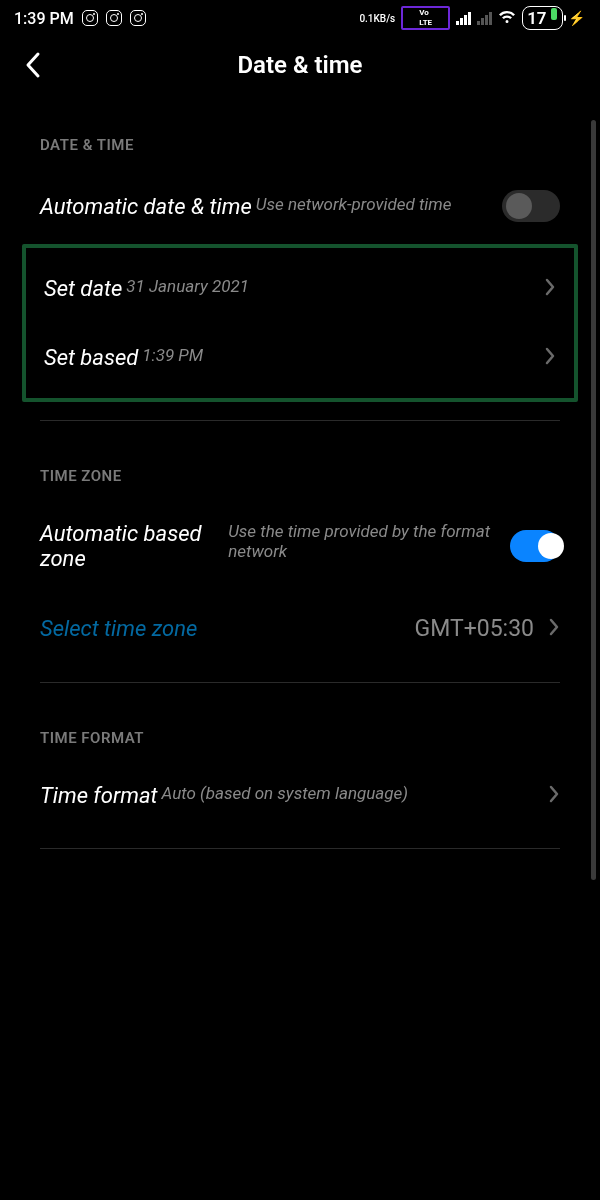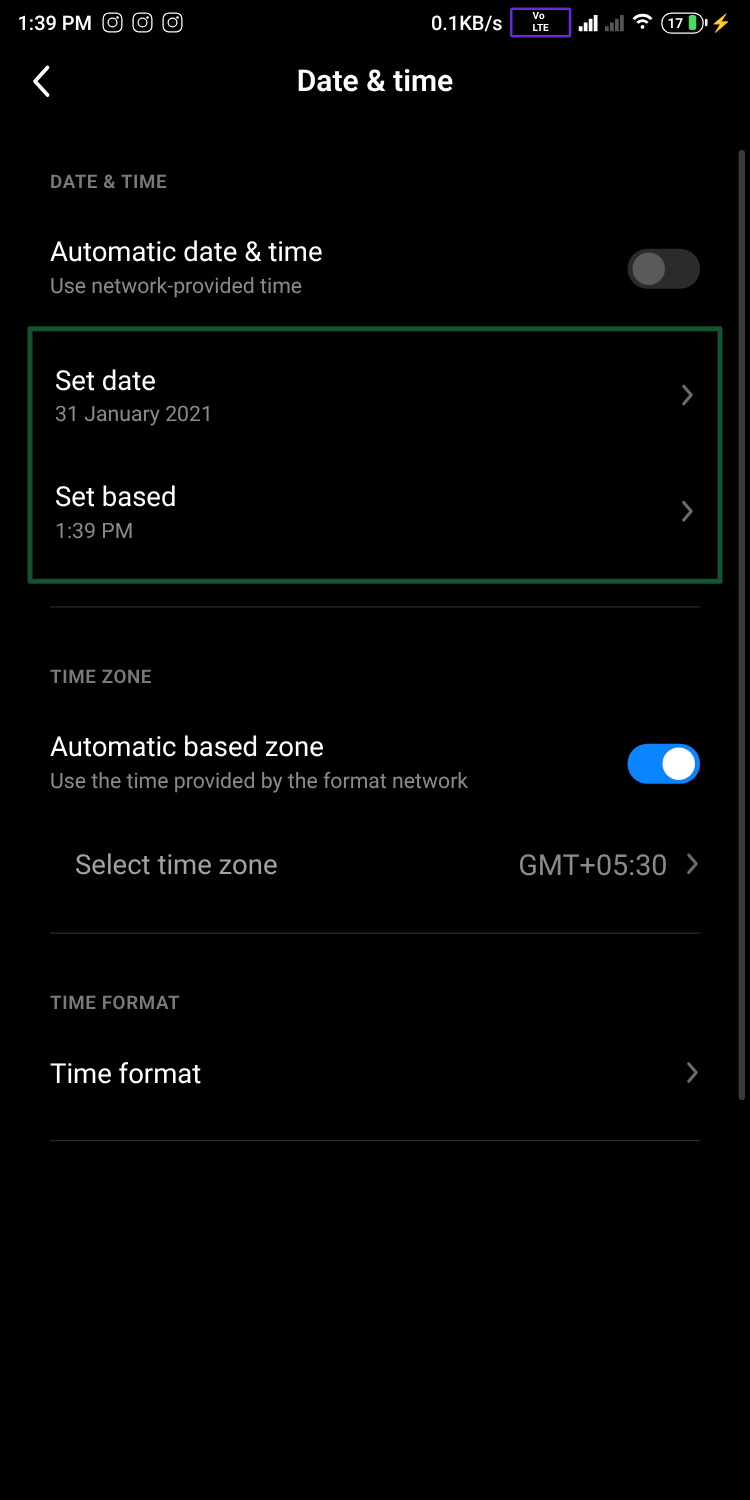--- a/index.html
+++ b/index.html
@@ -21,31 +21,31 @@
     font-weight: 500;
   }
   .status-left { display: flex; align-items: center; gap: 8px; }
   .status-right { display: flex; align-items: center; gap: 6px; }
   .ig-icon {
     width: 16px; height: 16px; border: 1.6px solid #fff; border-radius: 5px;
     position: relative; display: inline-block;
   }
   .ig-icon::before { content:""; position:absolute; width:6px; height:6px; border:1.4px solid #fff; border-radius:50%; top:3px; left:3px; }
   .ig-icon::after { content:""; position:absolute; width:2px; height:2px; background:#fff; border-radius:50%; top:2px; right:2px; }
-  .sig-text { font-size: 16px; font-weight: 500; }
+  .sig-text { font-size: 10px; font-weight: 500; }
   .volte-badge { font-size:8px; border:2px solid #6d28d9; border-radius:2px; padding:0 16px; line-height:10px; font-weight:700; }
   .signal-bars { display: inline-flex; align-items: flex-end; gap:1px; }
   .signal-bars i { width:3px; background:#fff; display:inline-block; }
   .signal-bars i:nth-child(1){height:4px;} .signal-bars i:nth-child(2){height:7px;}
   .signal-bars i:nth-child(3){height:10px;} .signal-bars i:nth-child(4){height:13px;}
   .signal-bars.dim i { background:#555; }
   .battery {
     display:inline-flex; align-items:flex-start; gap:2px;
     border:1.5px solid #fff; border-radius:8px; padding:1px 5px 1px 4px;
-    font-size:11px; font-weight:600; position:relative;
+    font-size:17px; font-weight:600; position:relative;
   }
   .battery::after{
     content:""; position:absolute; right:-4px; top:50%; transform:translateY(-50%);
     width:2px; height:6px; background:#fff; border-radius:1px;
   }
   .batt-fill { color:#fff; }
   .bolt { font-size:14px; }
   .header {
     display:flex; align-items:center; padding: 18px 20px 10px 20px;
     position:relative;
@@ -57,25 +57,25 @@
   }
   .content { padding: 20px 0 0 0; }
   .section-header {
     color:#7a7a7a; font-size:15px; font-weight:600; letter-spacing:0.5px;
     padding: 28px 40px 14px 40px;
   }
   .row {
     display:flex; align-items:center; justify-content:space-between;
     padding: 22px 40px;
   }
-  .row-texts { display:flex; flex-direction:column; gap:4px; }
+  .row-texts { display:flex; flex-direction:row; gap:4px;font-style:italic; }
   .row-title { font-size:22px; color:#fff; }
   .row-sub { font-size:17px; color:#8a8a8a; }
   .row-sub.disabled { color:#6a6a6a; }
-  .row-title.disabled { color:#a3a3a3;margin-left:20px; }
+  .row-title.disabled { color:#0369a1; }
   .row-right { display:flex; align-items:center; gap:14px; }
   .row-value { font-size:23px; color:#8a8a8a; }
   .toggle {
     width:58px; height:32px; border-radius:16px; position:relative;
   }
   .toggle.off { background:#2b2b2b; }
   .toggle.off .knob { left:4px; background:#5a5a5a; }
   .toggle.on { background:#0a84ff; }
   .toggle.on .knob { left:28px; background:#fff; }
   .knob { position:absolute; top:3px; width:26px; height:26px; border-radius:50%; transition:none; }
@@ -206,20 +206,21 @@
     </div>
   </div>
 
   <div class="divider"></div>
 
   <div class="section-header">TIME FORMAT</div>
 
   <div class="row">
     <div class="row-texts">
       <div class="row-title">Time format</div>
+      <div class="row-sub">Auto (based on system language)</div>
     </div>
     <span class="chevron">
       <svg width="12" height="20" viewBox="0 0 12 20">
           <path d="M3 3 L9 10 L3 17" stroke="#6a6a6a" stroke-width="2.5" fill="none" stroke-linecap="round" stroke-linejoin="round"></path>
         </svg>
     </span>
   </div>
 
   <div class="divider"></div>
 

